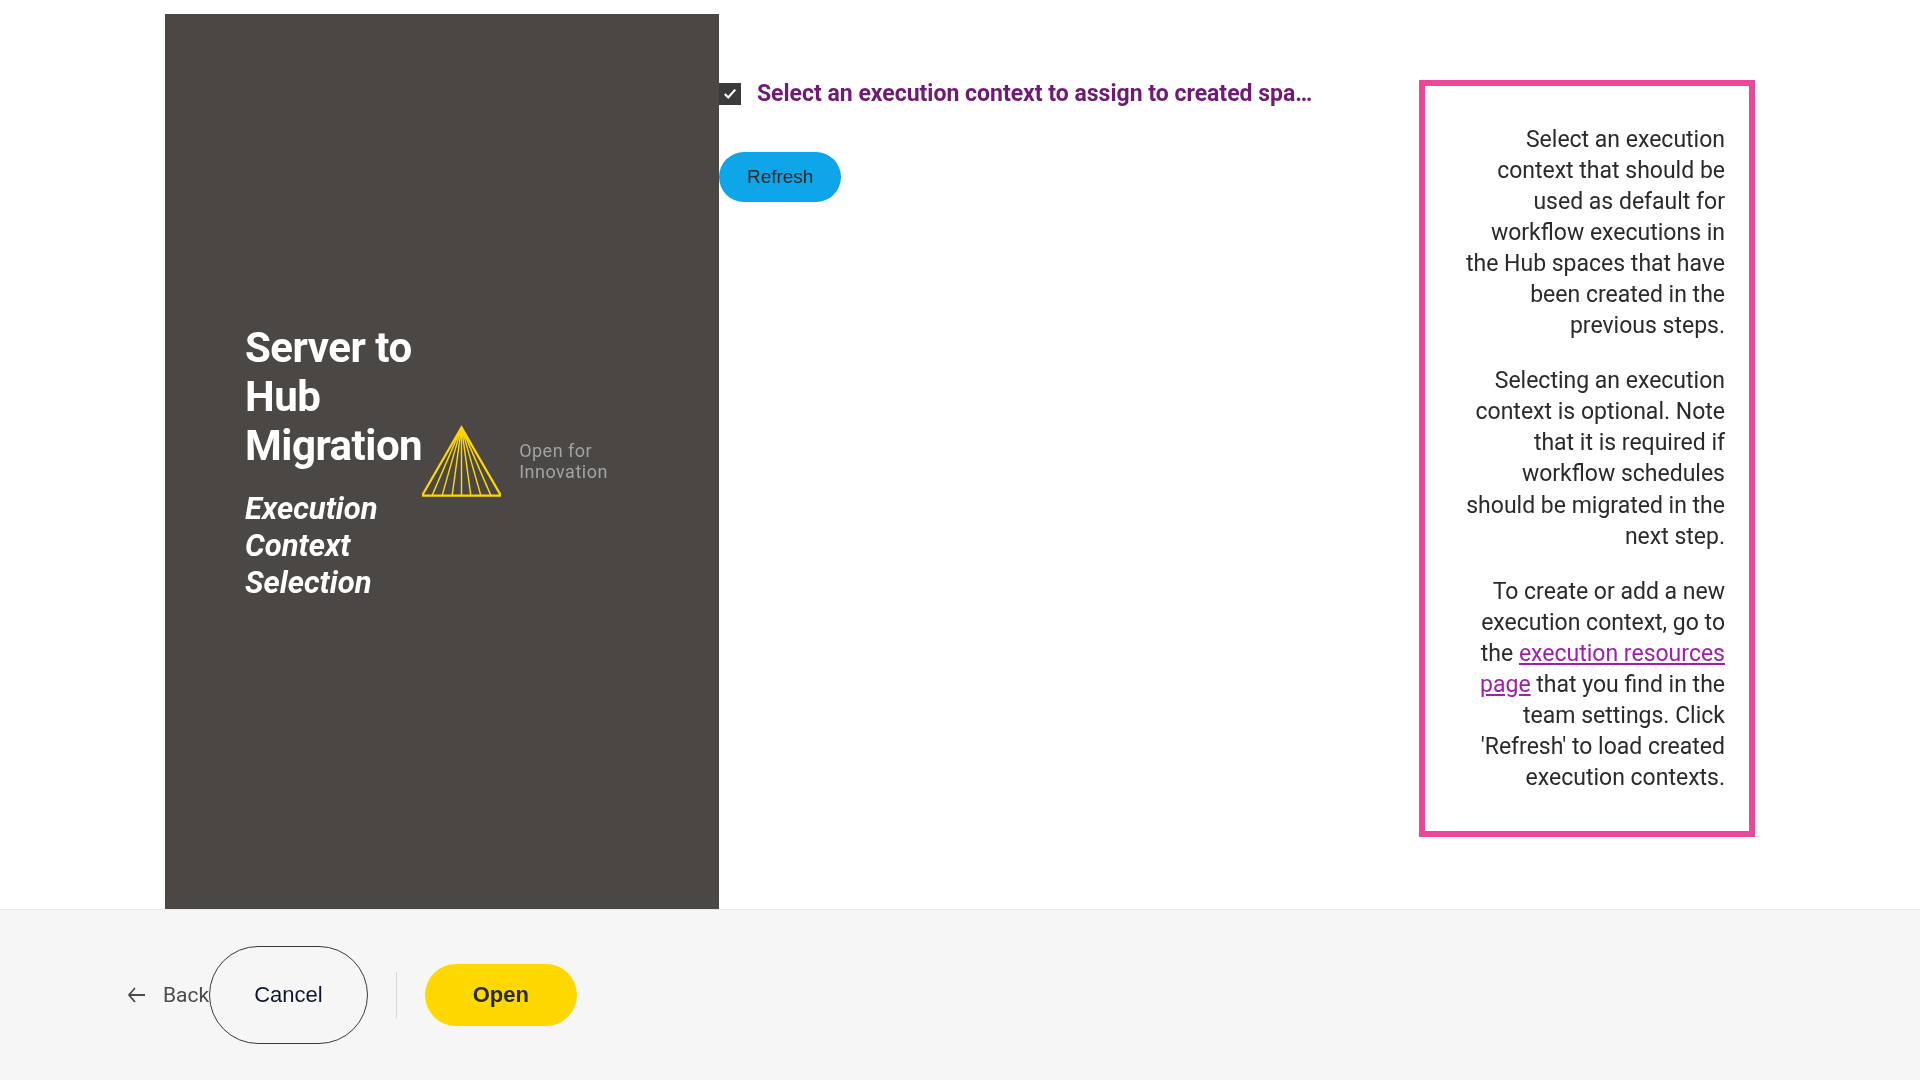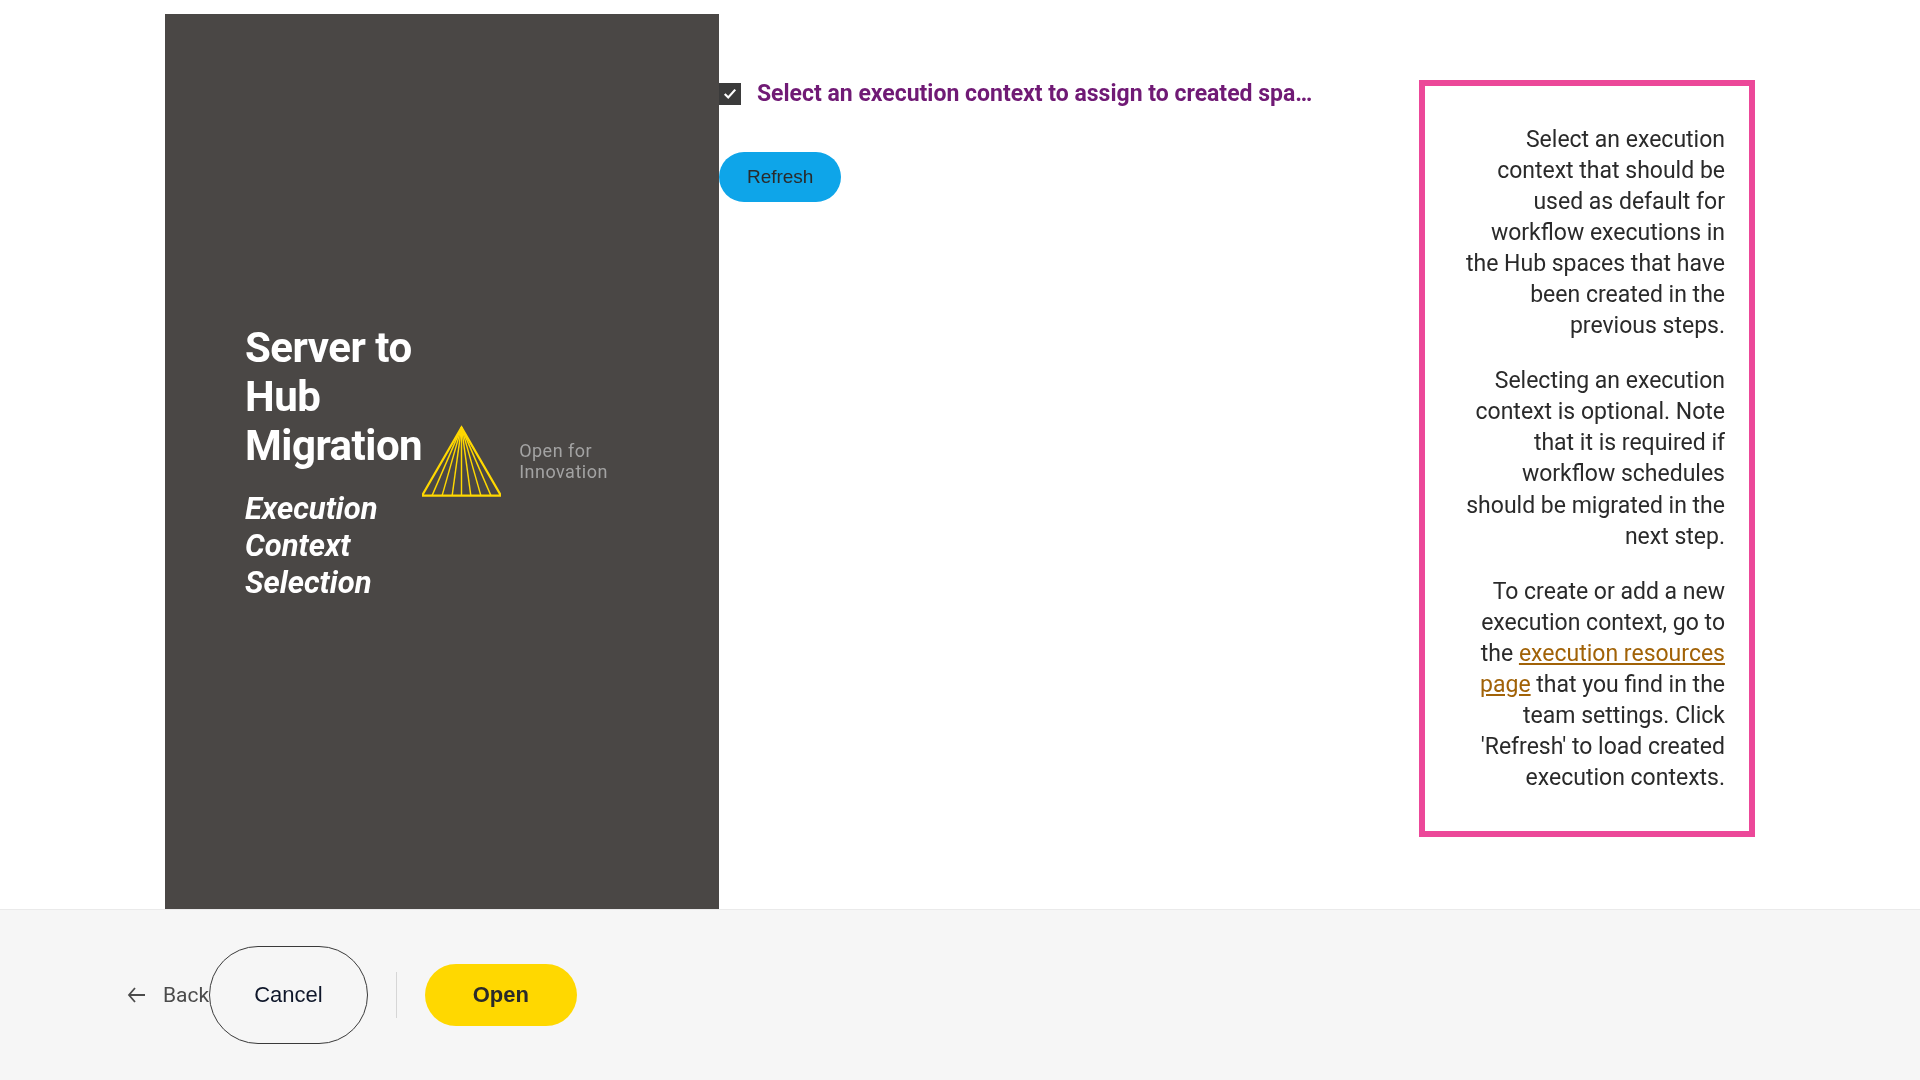--- a/index.html
+++ b/index.html
@@ -122,21 +122,21 @@
     border: 6px solid #ec4899;
     padding: 38px 24px 38px 40px;
     font-size: 23px;
     line-height: 1.35;
     color: #2a2a2a;
     text-align: right;
   }
   .info-box p { margin-bottom: 24px; }
   .info-box p:last-child { margin-bottom: 0; }
   .info-box a {
-    color: #a16207;
+    color: #a21caf;
     text-decoration: underline;
   }
 
   .footer-bar {
     background: #f6f6f6;
     padding: 36px 70px 36px 125px;
     display: flex;
     align-items: center;
     border-top: 1px solid #eaeaea;
   }

